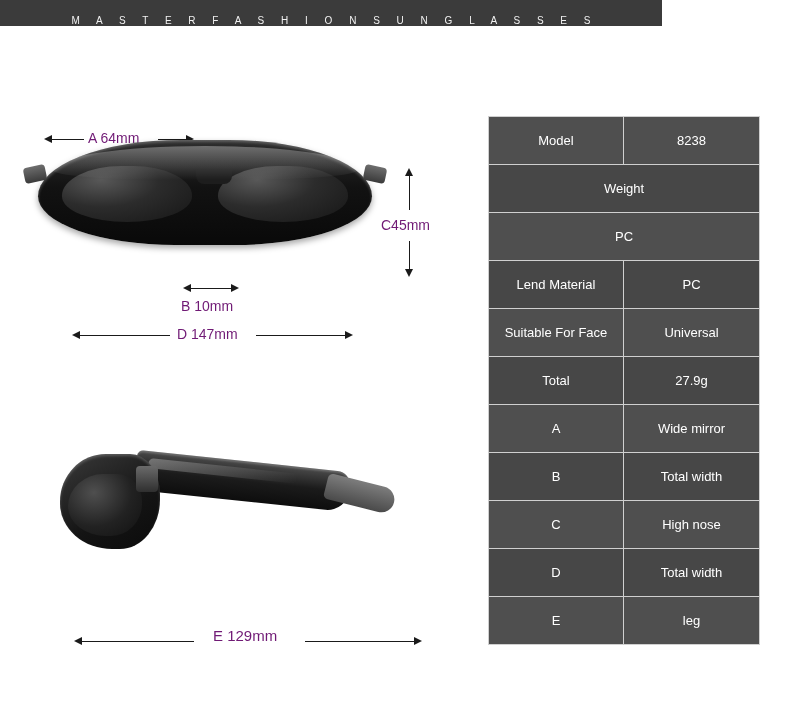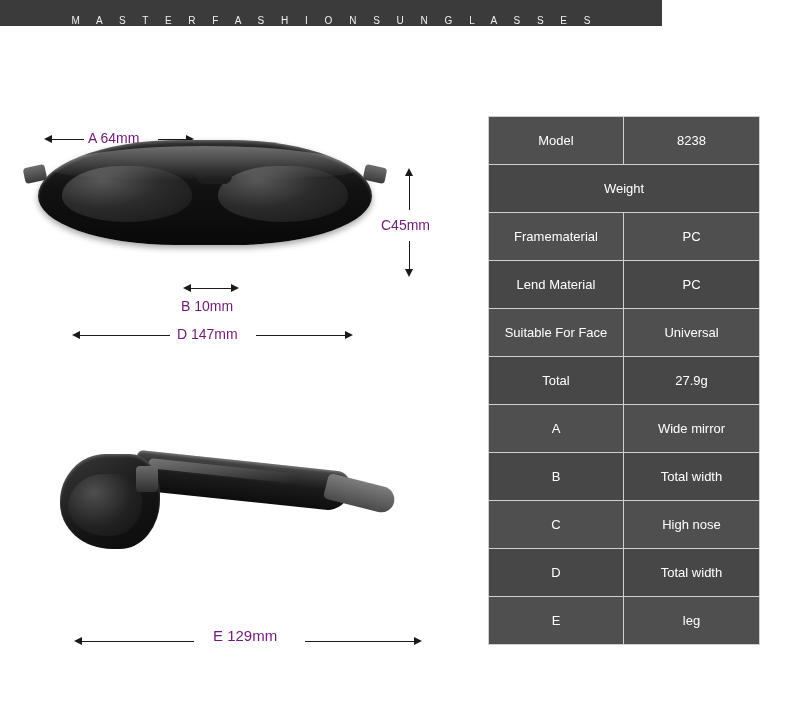--- a/index.html
+++ b/index.html
@@ -312,21 +312,20 @@
 <div class="spec-table">
 
   <div class="spec-row">
     <div class="spec-key">Model</div>
     <div class="spec-val">8238</div>
   </div>
   <div class="spec-row">
     <div class="spec-val">Weight</div>
   </div>
   <div class="spec-row">
-    <div class="spec-key">Framematerial</div>
     <div class="spec-val">PC</div>
   </div>
   <div class="spec-row">
     <div class="spec-key">Lend Material</div>
     <div class="spec-val">PC</div>
   </div>
   <div class="spec-row">
     <div class="spec-key">Suitable For Face</div>
     <div class="spec-val">Universal</div>
   </div>

